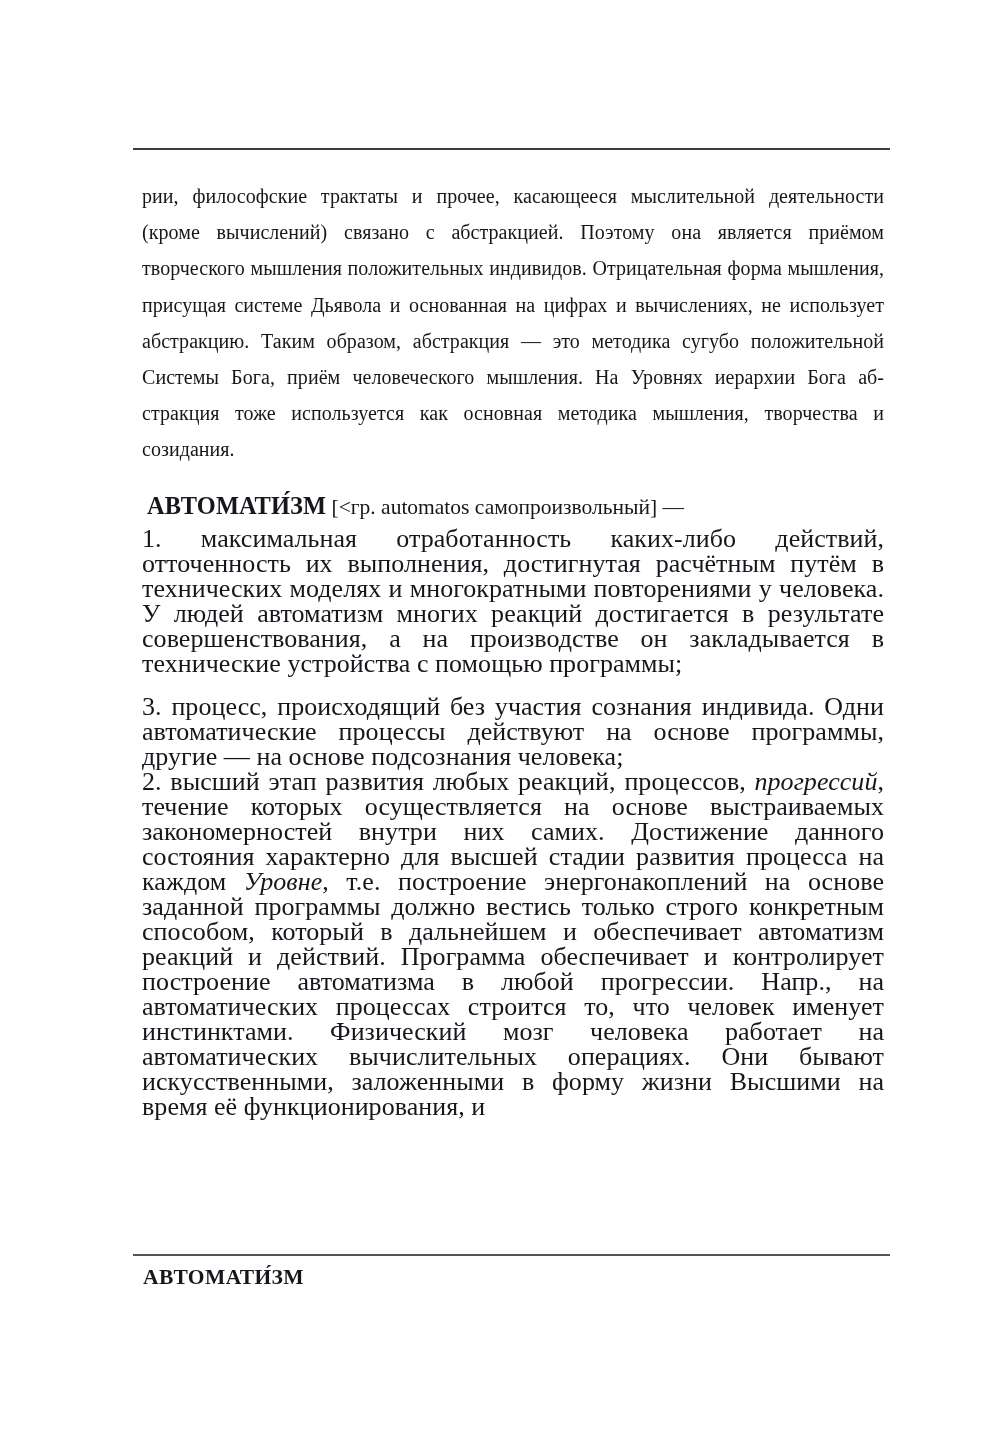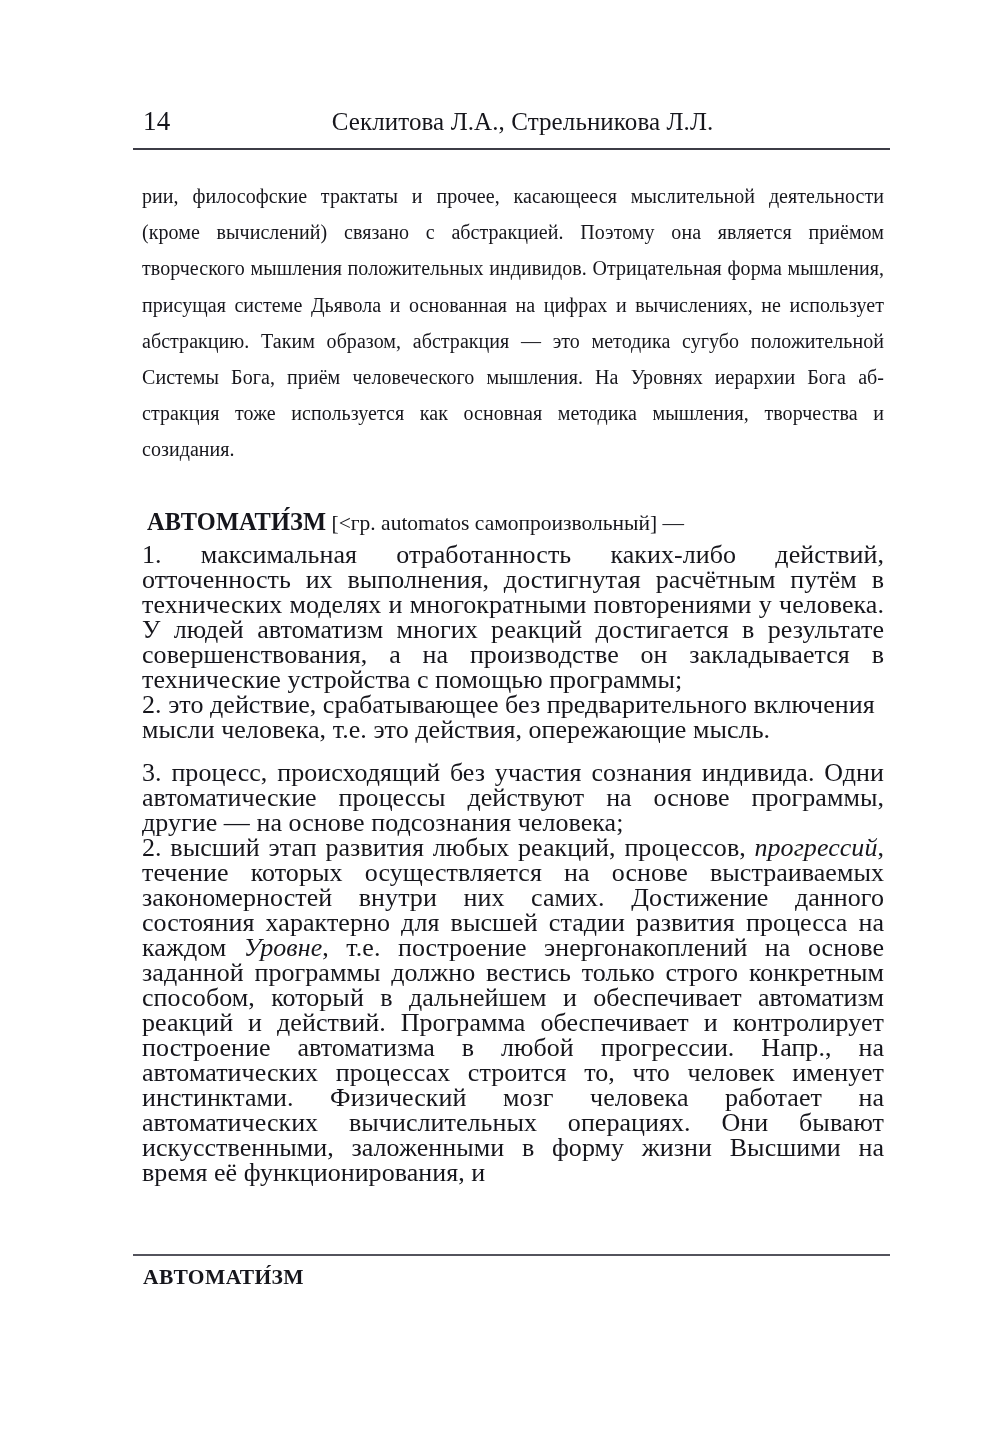--- a/index.html
+++ b/index.html
@@ -81,21 +81,21 @@
     text-align: justify;
     text-justify: inter-word;
     letter-spacing: 0.05px;
     hyphens: manual;
   }
 
   .entry {
     margin-top: 18px;
   }
   .entry-first {
-    margin-top: 36px;
+    margin-top: 20px;
   }
 
   h2.entry-head {
     margin: 0 0 0 5px;
     padding: 0;
     font-size: 24.4px;
     line-height: 36.5px;
     font-weight: bold;
     letter-spacing: 0.1px;
     text-align: left;
@@ -140,38 +140,33 @@
     font-weight: bold;
     letter-spacing: 0.4px;
     color: #16161c;
   }
 </style>
 </head>
 <body>
 
 <div class="page">
 
-  <div class="running-head">
-    <div class="folio">14</div>
-    <div class="head-authors">Секлитова Л.А., Стрельникова Л.Л.</div>
-  </div>
 
   <div class="rule-top"></div>
 
   <div class="column">
 
     <p class="body">рии, философские трактаты и прочее, касающееся мыслительной дея­тельности (кроме вычислений) связано с абстракцией. Поэтому она яв­ляется приёмом творческого мышления положительных индивидов. Отрицательная форма мышления, присущая системе Дьявола и осно­ванная на цифрах и вычислениях, не использует абстракцию. Таким образом, абстракция — это методика сугубо положительной Системы Бога, приём человеческого мышления. На Уровнях иерархии Бога аб­стракция тоже используется как основная методика мышления, творче­ства и созидания.</p>
 
     <div class="entry entry-first">
       <h2 class="entry-head">
         <span>АВТОМАТИ́ЗМ</span><span class="etym"> <span>[&lt;гр. automatos самопроизвольный] —</span></span>
       </h2>
       <div class="senses">
         <p class="sense">1. максимальная отработанность каких-либо действий, отточенность их выполнения, достигнутая расчётным путём в технических моделях и многократными повторениями у человека. У людей автоматизм многих реакций достигается в результате совершенствования, а на производстве он закладывается в технические устройства с помощью программы;</p>
-        <p class="sense ragged">2. это действие, срабатывающее без предварительного включения мыс­ли человека, т.е. это действия, опережающие мысль.</p>
       </div>
     </div>
 
     <div class="entry">
       <div class="senses">
         <p class="sense">3. процесс, происходящий без участия сознания индивида. Одни ав­томатические процессы действуют на основе программы, другие — на основе подсознания человека;</p>
         <p class="sense"><span>2. высший этап развития любых реакций, процессов, </span><em class="it">прогрессий</em><span>, те­чение которых осуществляется на основе выстраиваемых закономер­ностей внутри них самих. Достижение данного состояния характерно для высшей стадии развития процесса на каждом </span><em class="it">Уровне</em><span>, т.е. постро­ение энергонакоплений на основе заданной программы должно ве­стись только строго конкретным способом, который в дальнейшем и обеспечивает автоматизм реакций и действий. Программа обеспечи­вает и контролирует построение автоматизма в любой прогрессии. Напр., на автоматических процессах строится то, что человек именует инстинктами. Физический мозг человека работает на автоматических вычислительных операциях. Они бывают искусственными, заложен­ными в форму жизни Высшими на время её функционирования, и</span></p>
       </div>
     </div>
 

